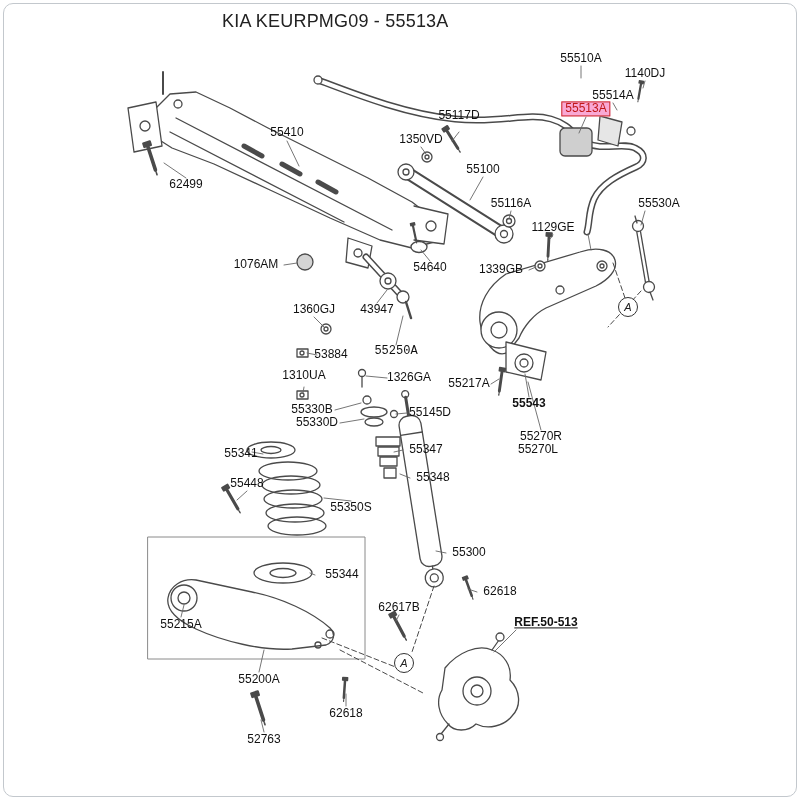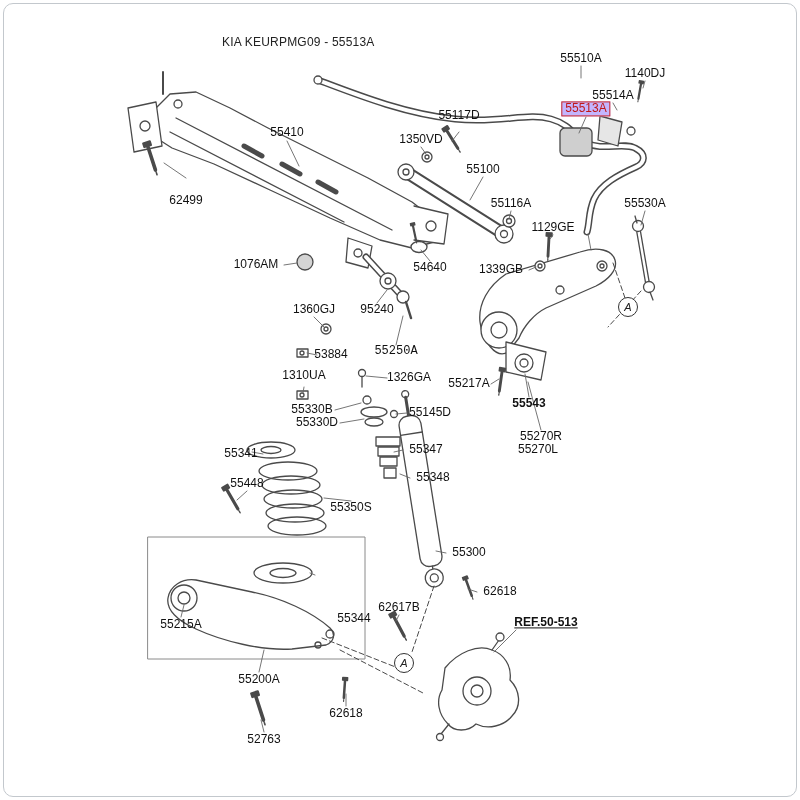--- a/index.html
+++ b/index.html
@@ -1,24 +1,24 @@
 <!DOCTYPE html>
 <html><head>
 <meta charset="utf-8">
 <style>
   html,body{margin:0;padding:0;}
   body{width:800px;height:800px;position:relative;background:#fff;overflow:hidden;
        font-family:"Liberation Sans",sans-serif;}
   .frame{position:absolute;inset:3px;border:1.5px solid #c3c8cd;border-radius:10px;pointer-events:none;}
-  .title{position:absolute;left:222px;top:11px;font-size:12px;color:#222;letter-spacing:.2px;margin-top:24px;}
+  .title{position:absolute;left:222px;top:11px;font-size:18px;color:#222;letter-spacing:.2px;}
   svg.diagram{position:absolute;left:0;top:0;}
   .labels-layer{position:absolute;inset:0;}
   .part-label{position:absolute;transform:translate(-50%,-50%);font-size:12px;color:#111;
               white-space:nowrap;line-height:1.1;}
-  .part-label.hl{background:#c4b5fd;border:1px solid #cc2a2a;color:#c01818;padding:0 3px;}
+  .part-label.hl{background:#f9a8d4;border:1px solid #cc2a2a;color:#c01818;padding:0 3px;}
   .part-label.ref{font-weight:bold;text-decoration:underline;}
   .marker{position:absolute;transform:translate(-50%,-50%);width:18px;height:18px;
           border:1.4px solid #333;border-radius:50%;background:#fff;display:flex;
           align-items:center;justify-content:center;font-size:11px;font-style:italic;color:#222;}
 </style>
 </head>
 <body>
 
 <div class="frame"></div>
 <div class="title">KIA KEURPMG09 - 55513A</div>
@@ -237,47 +237,47 @@
 
 <div class="labels-layer">
     <span class="part-label" style="left: 581px; top: 59px;">55510A</span>
     <span class="part-label" style="left: 645px; top: 74px;">1140DJ</span>
     <span class="part-label" style="left: 613px; top: 96px;">55514A</span>
     <span class="part-label hl" style="left: 586px; top: 109px;">55513A</span>
     <span class="part-label" style="left: 459px; top: 116px;">55117D</span>
     <span class="part-label" style="left: 421px; top: 140px;">1350VD</span>
     <span class="part-label" style="left: 287px; top: 133px;">55410</span>
     <span class="part-label" style="left: 483px; top: 170px;">55100</span>
-    <span class="part-label" style="left: 186px; top: 185px; margin-top: 16px;">62499</span>
+    <span class="part-label" style="left: 186px; top: 185px;">62499</span>
     <span class="part-label" style="left: 511px; top: 204px;">55116A</span>
-    <span class="part-label" style="left: 645px; top: 204px;">55530A</span>
+    <span class="part-label" style="left: 659px; top: 204px;">55530A</span>
     <span class="part-label" style="left: 553px; top: 228px;">1129GE</span>
     <span class="part-label" style="left: 256px; top: 265px;">1076AM</span>
     <span class="part-label" style="left: 430px; top: 268px;">54640</span>
     <span class="part-label" style="left: 501px; top: 270px;">1339GB</span>
     <span class="part-label" style="left: 314px; top: 310px;">1360GJ</span>
-    <span class="part-label" style="left: 377px; top: 310px;">95240</span>
+    <span class="part-label" style="left: 377px; top: 310px;">43947</span>
     <span class="part-label" style="left: 331px; top: 355px;">53884</span>
     <span class="part-label" style="left: 396px; top: 352px; font-family: Liberation Mono, monospace;">55250A</span>
     <span class="part-label" style="left: 304px; top: 376px;">1310UA</span>
     <span class="part-label" style="left: 409px; top: 378px;">1326GA</span>
     <span class="part-label" style="left: 469px; top: 384px;">55217A</span>
     <span class="part-label" style="left: 529px; top: 404px; font-weight: bold;">55543</span>
     <span class="part-label" style="left: 312px; top: 410px;">55330B</span>
     <span class="part-label" style="left: 317px; top: 423px;">55330D</span>
     <span class="part-label" style="left: 430px; top: 413px;">55145D</span>
     <span class="part-label" style="left: 541px; top: 437px;">55270R</span>
     <span class="part-label" style="left: 538px; top: 450px;">55270L</span>
     <span class="part-label" style="left: 241px; top: 454px;">55341</span>
     <span class="part-label" style="left: 426px; top: 450px;">55347</span>
     <span class="part-label" style="left: 247px; top: 484px;">55448</span>
     <span class="part-label" style="left: 433px; top: 478px;">55348</span>
     <span class="part-label" style="left: 351px; top: 508px;">55350S</span>
     <span class="part-label" style="left: 469px; top: 553px;">55300</span>
-    <span class="part-label" style="left: 354px; top: 575px; margin-top: 44px;">55344</span>
+    <span class="part-label" style="left: 342px; top: 575px;">55344</span>
     <span class="part-label" style="left: 500px; top: 592px;">62618</span>
     <span class="part-label" style="left: 399px; top: 608px;">62617B</span>
     <span class="part-label" style="left: 181px; top: 625px;">55215A</span>
     <span class="part-label ref" style="left: 546px; top: 623px;">REF.50-513</span>
     <span class="part-label" style="left: 259px; top: 680px;">55200A</span>
     <span class="part-label" style="left: 346px; top: 714px;">62618</span>
     <span class="part-label" style="left: 264px; top: 740px;">52763</span>
     <span class="marker" style="left: 628px; top: 307px;">A</span>
     <span class="marker" style="left: 404px; top: 663px;">A</span>
   </div>

